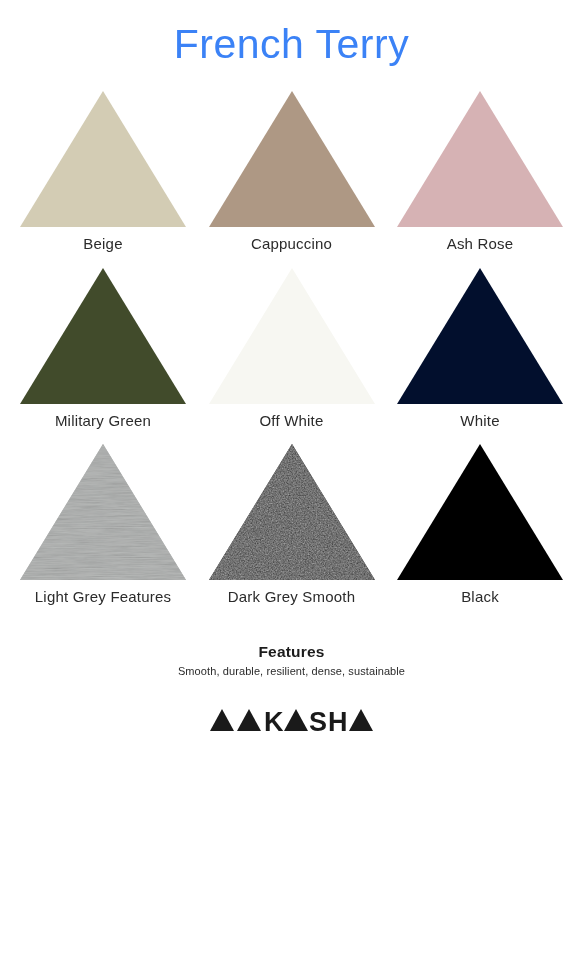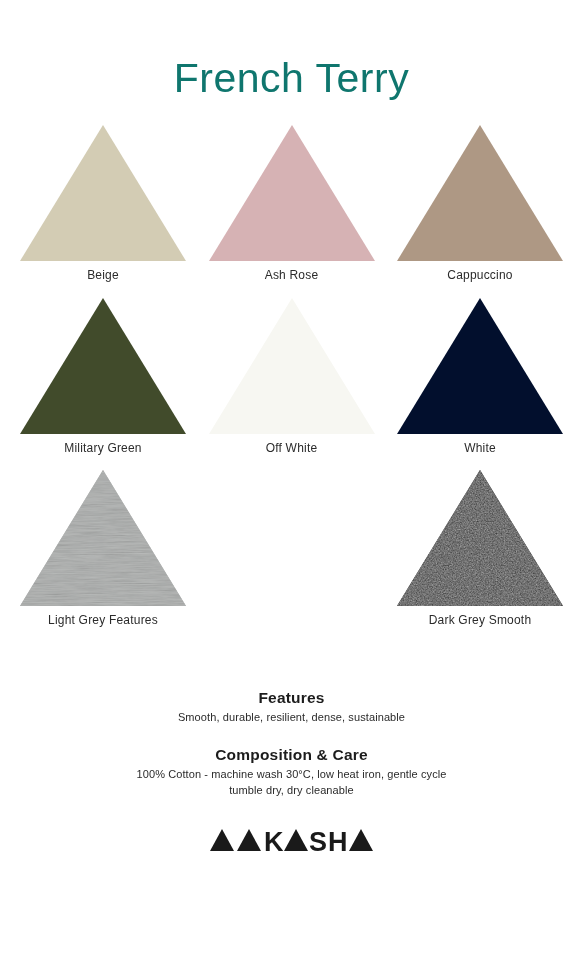--- a/index.html
+++ b/index.html
@@ -15,23 +15,23 @@
     overflow: hidden;
     position: relative;
   }
 
   
   .title {
     text-align: center;
     font-size: 41px;
     font-weight: 300;
     letter-spacing: 0.5px;
-    color: #0f766e;
+    color: #3b82f6;
     margin: 0;
-    padding-top: 58px;
+    padding-top: 24px;
     line-height: 1;
   }
 
   
   .swatch-grid {
     margin-top: 24px;
     display: flex;
     flex-direction: column;
   }
   .swatch-row {
@@ -52,32 +52,32 @@
     position: relative;
     overflow: hidden;
   }
   .tri-wrap svg {
     display: block;
     width: 170px;
     height: 140px;
   }
   .swatch-label {
     margin-top: 5px;
-    font-size: 12px;
+    font-size: 15px;
     font-weight: 400;
     color: #2b2b2b;
     text-align: center;
     letter-spacing: 0.2px;
     white-space: nowrap;
     line-height: 1.3;
   }
 
   
   .info {
-    margin-top: 48px;
+    margin-top: 24px;
     text-align: center;
     padding: 0 8px;
   }
   .info-block {
     margin-bottom: 20px;
   }
   .info-heading {
     font-size: 15.5px;
     font-weight: 700;
     color: #1c1c1c;
@@ -116,33 +116,33 @@
         <svg viewBox="0 0 170 140" preserveAspectRatio="none">
           <polygon points="85,2 168,138 2,138" fill="#d3ccb4"></polygon>
         </svg>
       </div>
       <div class="swatch-label">Beige</div>
     </div>
 
     <div class="swatch">
       <div class="tri-wrap">
         <svg viewBox="0 0 170 140" preserveAspectRatio="none">
+          <polygon points="85,2 168,138 2,138" fill="#ae9884"></polygon>
+        </svg>
+      </div>
+      <div class="swatch-label">Cappuccino</div>
+    </div>
+
+    <div class="swatch">
+      <div class="tri-wrap">
+        <svg viewBox="0 0 170 140" preserveAspectRatio="none">
           <polygon points="85,2 168,138 2,138" fill="#d6b2b4"></polygon>
         </svg>
       </div>
       <div class="swatch-label">Ash Rose</div>
-    </div>
-
-    <div class="swatch">
-      <div class="tri-wrap">
-        <svg viewBox="0 0 170 140" preserveAspectRatio="none">
-          <polygon points="85,2 168,138 2,138" fill="#ae9884"></polygon>
-        </svg>
-      </div>
-      <div class="swatch-label">Cappuccino</div>
     </div>
   </div>
 
   <div class="swatch-row">
     <div class="swatch">
       <div class="tri-wrap">
         <svg viewBox="0 0 170 140" preserveAspectRatio="none">
           <polygon points="85,2 168,138 2,138" fill="#414b2b"></polygon>
         </svg>
       </div>
@@ -204,34 +204,37 @@
               <feBlend in="SourceGraphic" in2="grain" mode="screen"></feBlend>
             </filter>
           </defs>
           <polygon points="85,2 168,138 2,138" fill="#333333"></polygon>
           <polygon points="85,2 168,138 2,138" fill="#2a2a2a" filter="url(#melangeDark)" opacity="0.9"></polygon>
         </svg>
       </div>
       <div class="swatch-label">Dark Grey Smooth</div>
     </div>
 
+    <div class="swatch">
+      <div class="tri-wrap">
+        <svg viewBox="0 0 170 140" preserveAspectRatio="none">
+          <polygon points="85,2 168,138 2,138" fill="#000000"></polygon>
+        </svg>
+      </div>
+      <div class="swatch-label">Black</div>
+    </div>
   </div>
 </div>
 
 <div class="info">
   <div class="info-block">
     <div class="info-heading">Features</div>
     <div class="info-line">Smooth, durable, resilient, dense, sustainable</div>
   </div>
 
-  <div class="info-block">
-    <div class="info-heading">Composition &amp; Care</div>
-    <div class="info-line">100% Cotton - machine wash 30°C, low heat iron, gentle cycle</div>
-    <div class="info-line">tumble dry, dry cleanable</div>
-  </div>
 </div>
 
 <div class="logo">
   <svg width="164" height="26" viewBox="0 0 164 26" aria-hidden="true">
 
     <polygon points="12,2 24,24 0,24" fill="#1a1a1a"></polygon>
 
     <polygon points="39,2 51,24 27,24" fill="#1a1a1a"></polygon>
 
     <text x="54" y="24" fill="#1a1a1a" font-family="Liberation Sans, sans-serif" font-size="27" font-weight="700">K</text>

